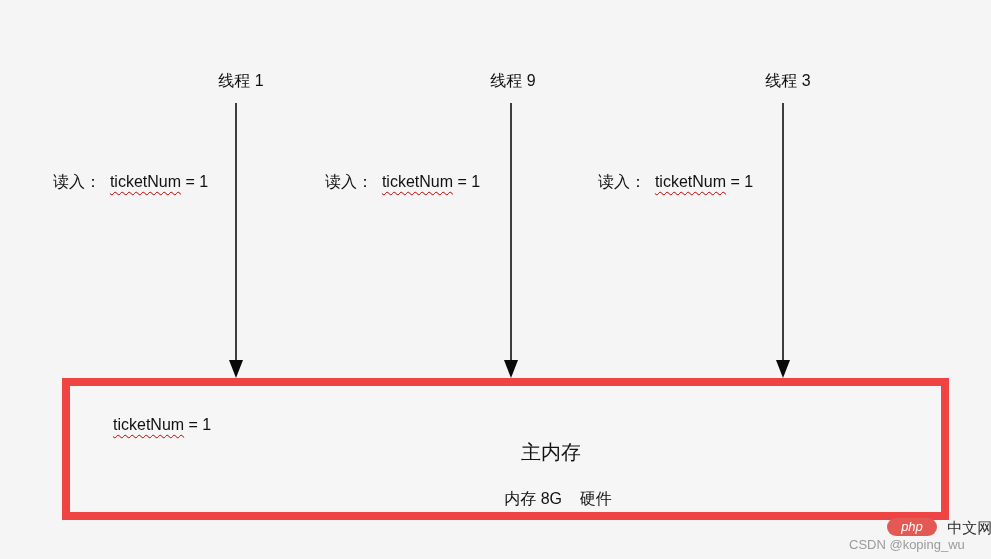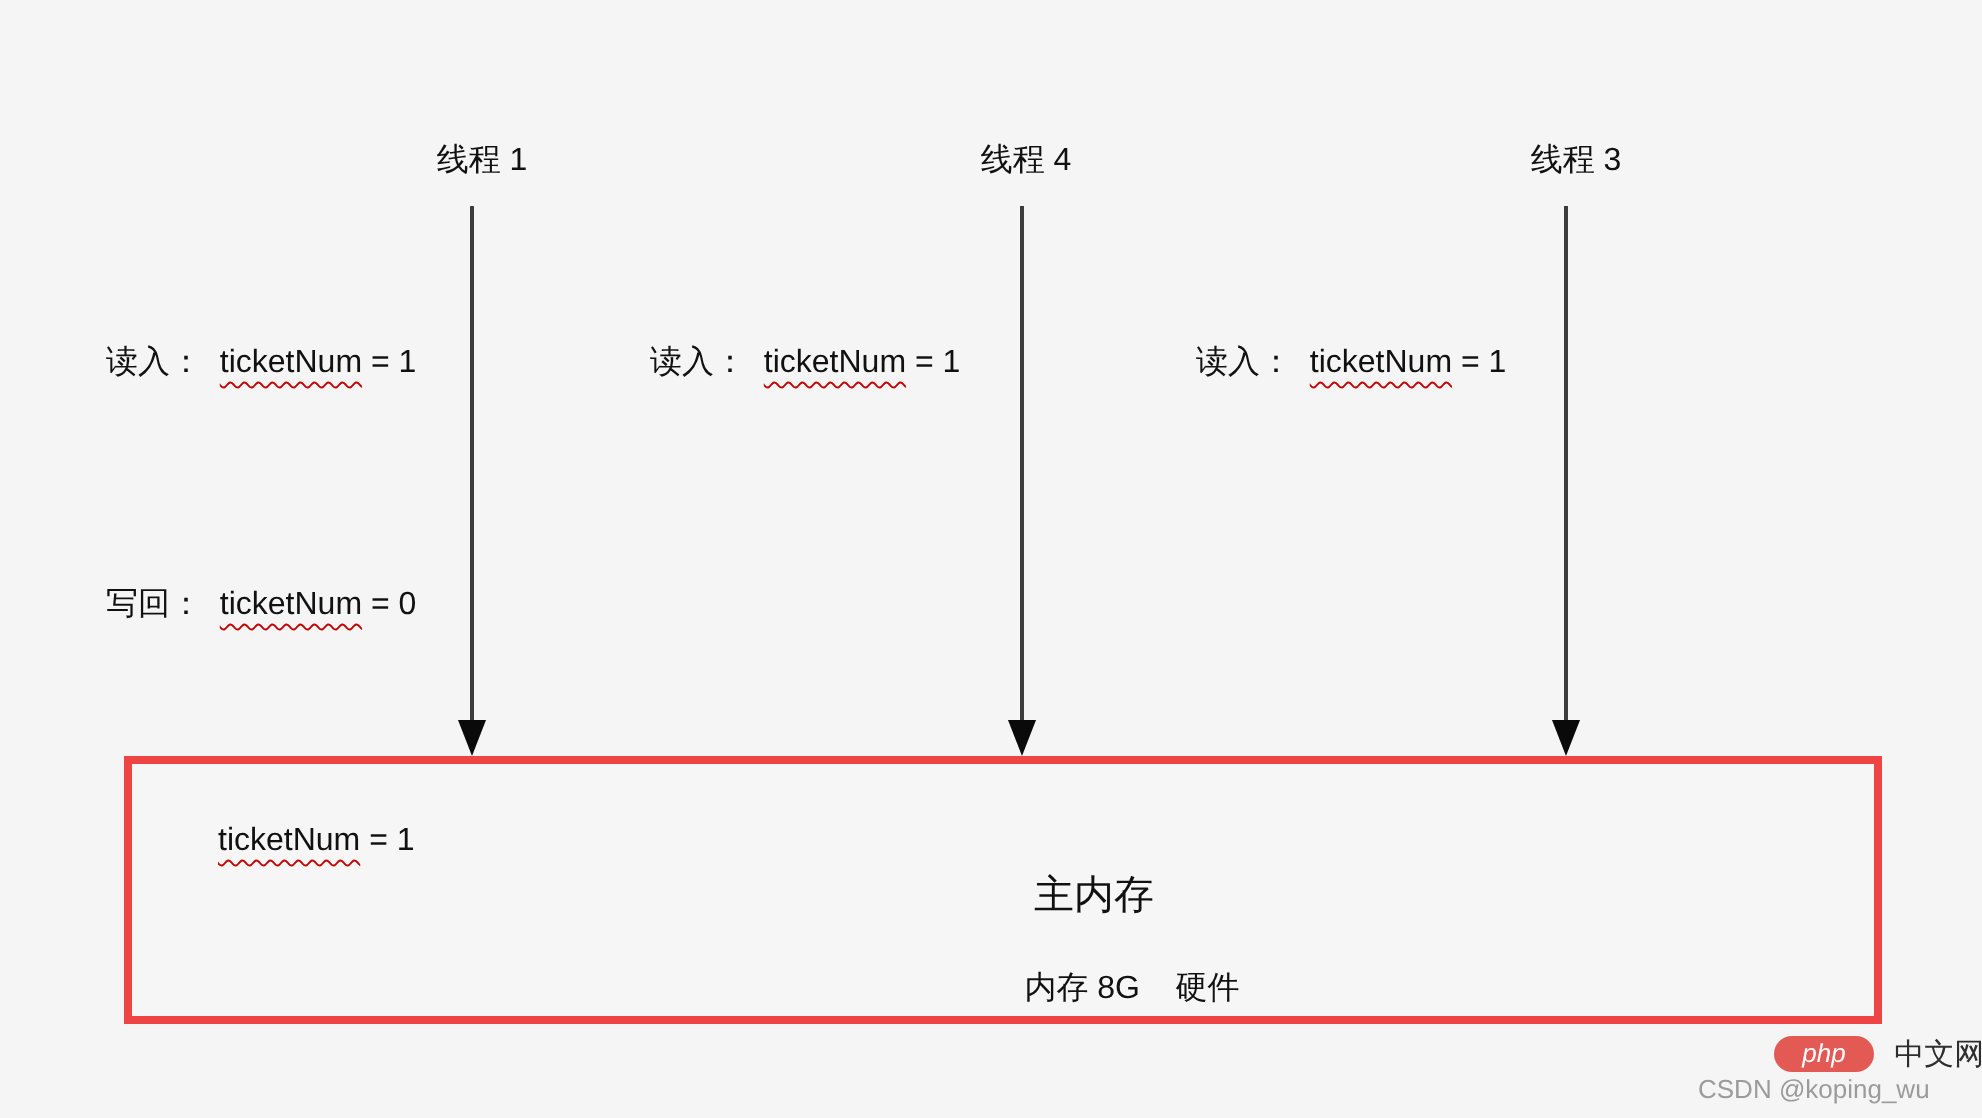--- a/index.html
+++ b/index.html
@@ -66,21 +66,21 @@
     text-decoration-skip-ink: none;
   }
 
   
   .memory-box {
     position: absolute;
     left: 62px;
     top: 378px;
     width: 871px;
     height: 126px;
-    border: 4px solid #ef4444;
+    border: 8px solid #ef4444;
     background: #f6f6f6;
   }
   .memory-ticket {
     position: absolute;
     left: 43px;
     top: 28px;
     font-size: 16px;
     line-height: 21px;
     white-space: pre;
   }
@@ -94,21 +94,20 @@
     white-space: pre;
   }
   .memory-subtitle {
     position: absolute;
     left: 488px;
     top: 103px;
     transform: translateX(-50%);
     font-size: 16px;
     line-height: 19px;
     white-space: pre;
-    margin-left: 12px;
   }
 
   
   .php-badge {
     position: absolute;
     left: 887px;
     top: 518px;
     width: 50px;
     height: 18px;
     border-radius: 10px;
@@ -140,37 +139,36 @@
     white-space: pre;
     text-align: right;
   }
 </style>
 </head>
 <body>
 
 <div class="canvas">
 
   <div class="thread-label" style="left:241px">线程 1</div>
-  <div class="thread-label" style="left:513px">线程 4</div>
+  <div class="thread-label" style="left:513px">线程 9</div>
   <div class="thread-label" style="left:788px">线程 3</div>
 
   <div class="arrow-line" style="left:236px"></div>
   <div class="arrow-head" style="left:236px"></div>
   <div class="arrow-line" style="left:511px"></div>
   <div class="arrow-head" style="left:511px"></div>
   <div class="arrow-line" style="left:783px"></div>
   <div class="arrow-head" style="left:783px"></div>
 
   <div class="op-label" style="left:53px; top:171px"><span>读入：  </span><span class="code"><span class="squiggle">ticketNum</span><span> = 1</span></span></div>
 
   <div class="op-label" style="left:325px; top:171px"><span>读入：  </span><span class="code"><span class="squiggle">ticketNum</span><span> = 1</span></span></div>
 
   <div class="op-label" style="left:598px; top:171px"><span>读入：  </span><span class="code"><span class="squiggle">ticketNum</span><span> = 1</span></span></div>
 
-  <div class="op-label" style="left:53px; top:292px"><span>写回：  </span><span class="code"><span class="squiggle">ticketNum</span><span> = 0</span></span></div>
 
   <div class="memory-box">
     <div class="memory-ticket code"><span class="squiggle">ticketNum</span><span> = 1</span></div>
     <div class="memory-title">主内存</div>
     <div class="memory-subtitle">内存 8G    硬件</div>
   </div>
 
   <div class="php-badge">php</div>
   <div class="site-name"> 中文网</div>
   <div class="credit">CSDN @koping_wu</div>

